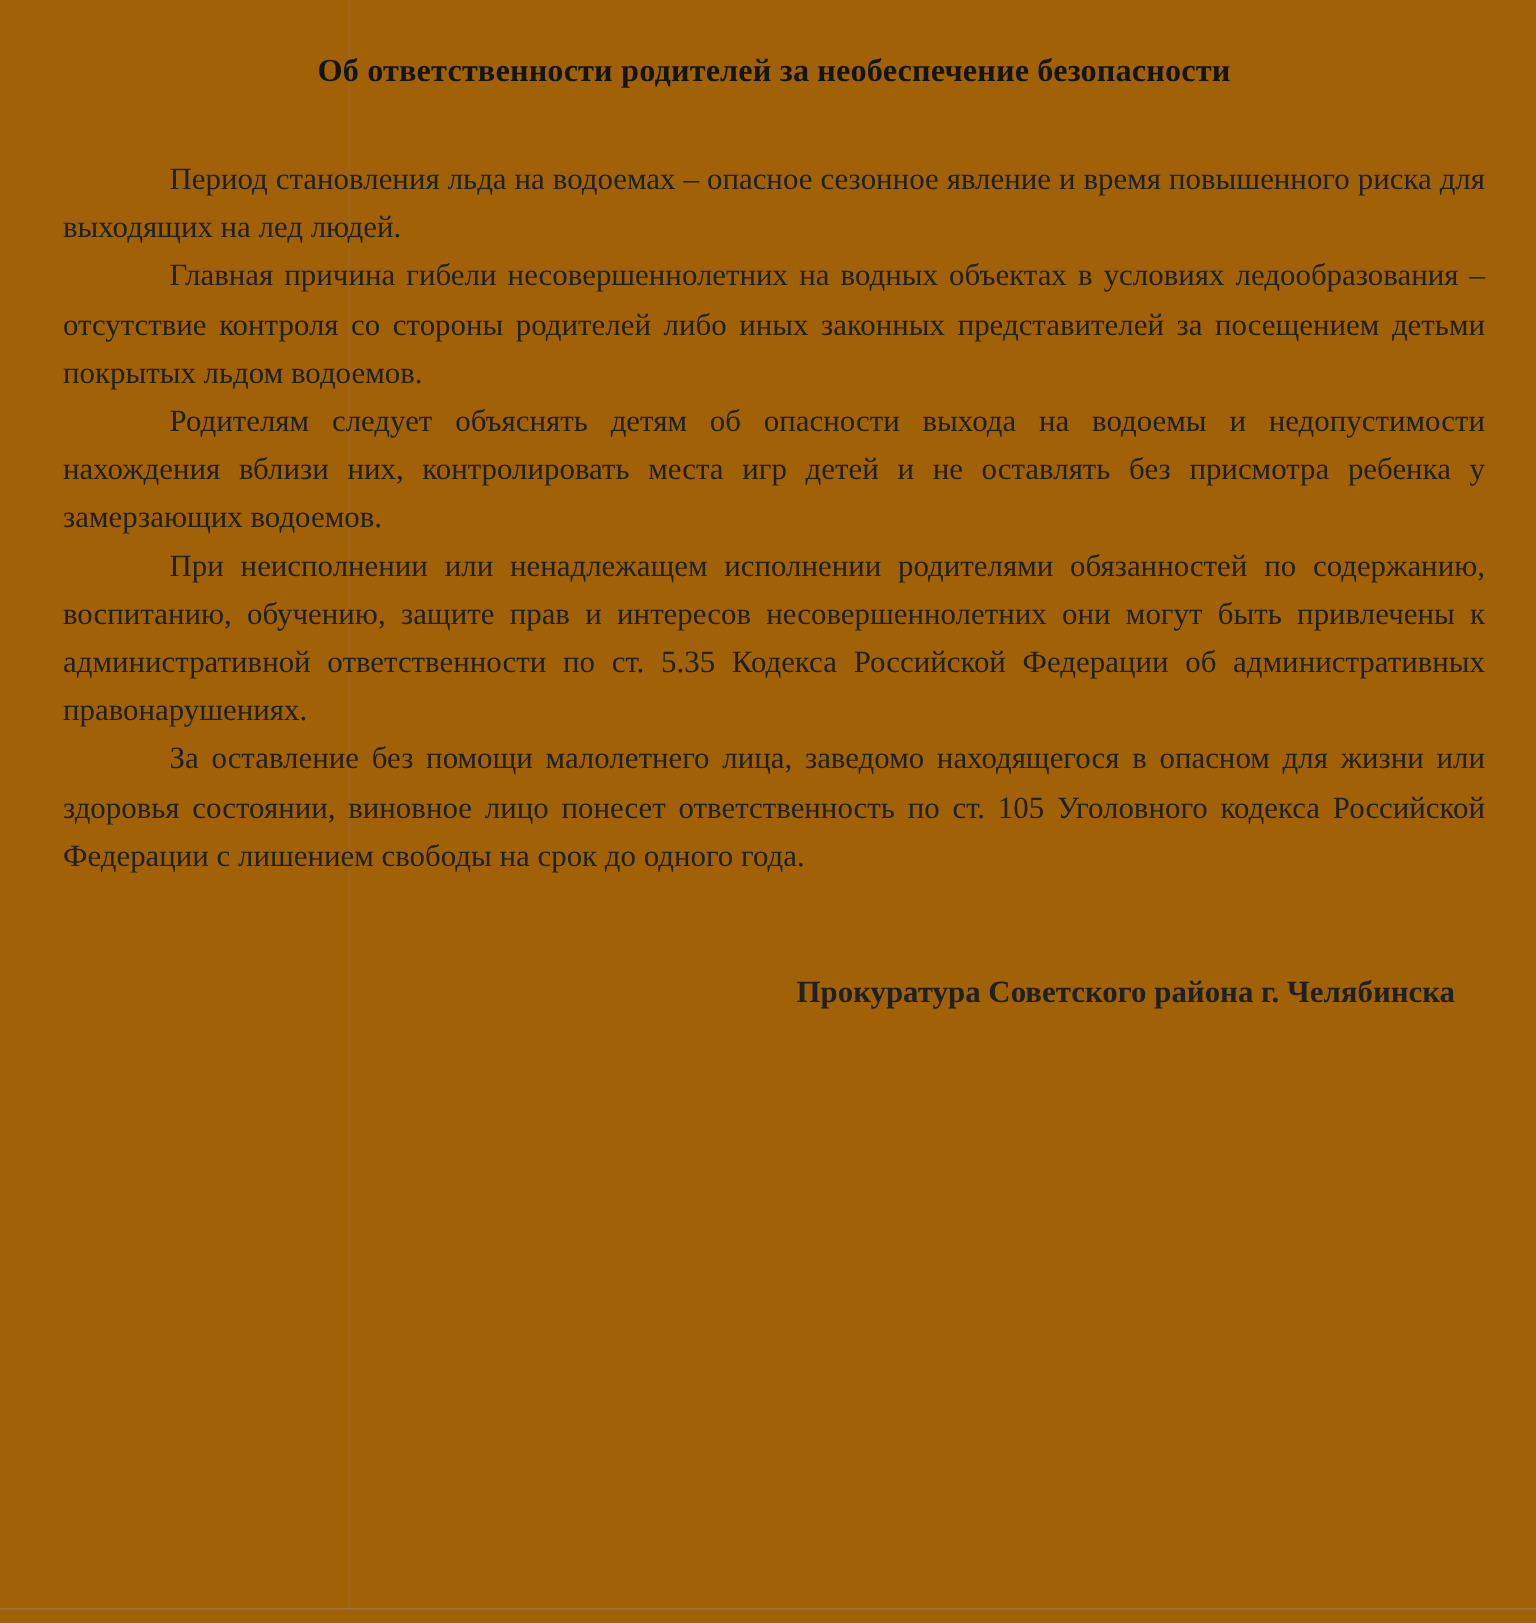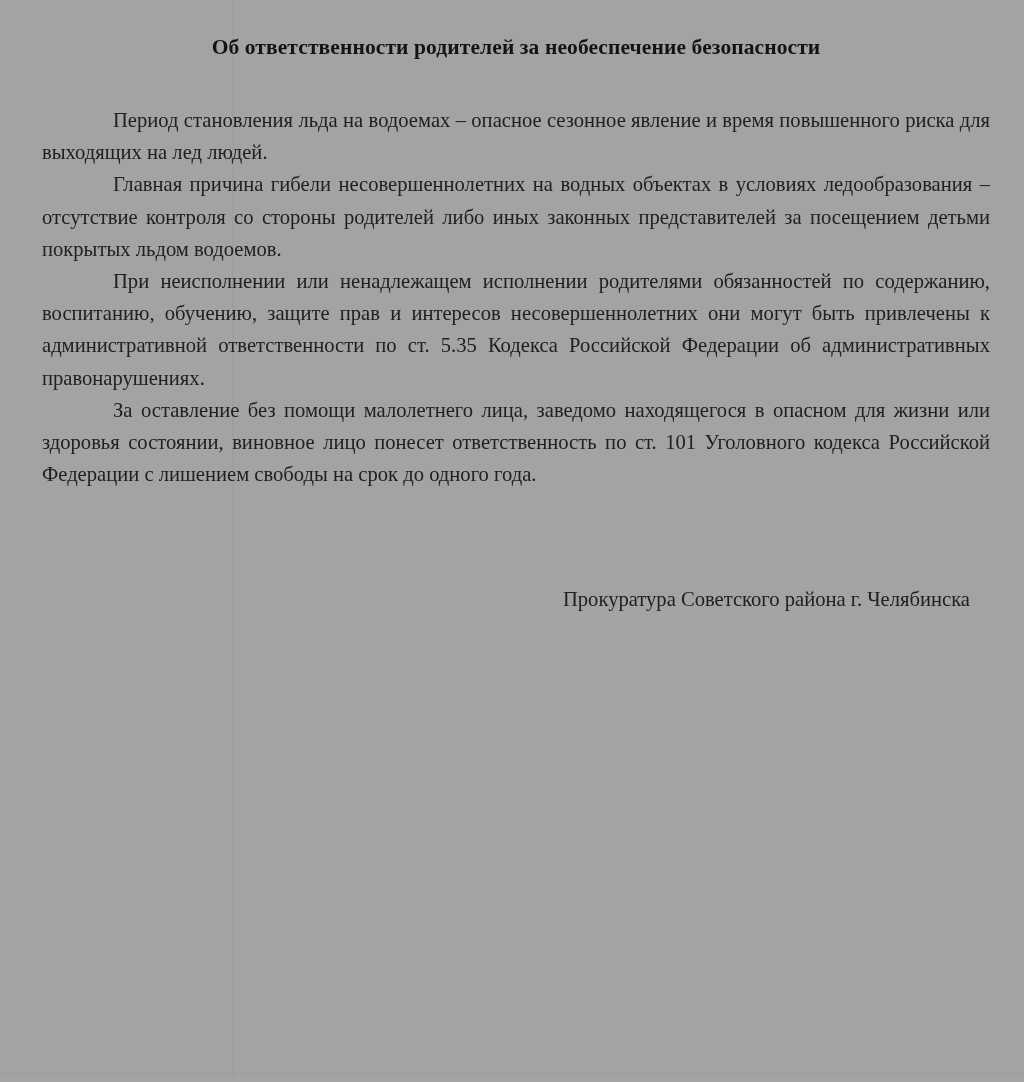--- a/index.html
+++ b/index.html
@@ -6,21 +6,21 @@
   html, body {
     margin: 0;
     padding: 0;
     background: #ffffff;
   }
 
   #page {
     position: relative;
     width: 1024px;
     height: 1082px;
-    background: #a3a3a3;
+    background: #a16207;
     overflow: hidden;
     font-family: "Liberation Serif", "DejaVu Serif", serif;
     color: #1d1d1d;
     box-sizing: border-box;
   }
 
   
   #fold-line {
     position: absolute;
     left: 232px;
@@ -82,47 +82,49 @@
     text-justify: inter-word;
     text-indent: 71px;
     font-size: 20.6px;
     line-height: 32.2px;
     color: #202020;
     -webkit-hyphens: none;
     hyphens: none;
   }
 
   .signature {
-    margin-top: 94px;
+    margin-top: 60px;
     text-align: right;
     padding-right: 20px;
     font-size: 20.6px;
     line-height: 30px;
     color: #202020;
     white-space: nowrap;
+    font-weight: bold;
   }
 </style>
 </head>
 <body>
 
 <div id="page">
 
   <div id="fold-line"></div>
 
   <div id="doc-body">
 
     <div class="title-block">
       <div class="title-line title-line-1">Об ответственности родителей за необеспечение безопасности</div>
     </div>
 
     <div class="body-block">
       <p class="para">Период становления льда на водоемах – опасное сезонное явление и время повышенного риска для выходящих на лед людей.</p>
       <p class="para">Главная причина гибели несовершеннолетних на водных объектах в условиях ледообразования – отсутствие контроля со стороны родителей либо иных законных представителей за посещением детьми покрытых льдом водоемов.</p>
+      <p class="para">Родителям следует объяснять детям об опасности выхода на водоемы и недопустимости нахождения вблизи них, контролировать места игр детей и не оставлять без присмотра ребенка у замерзающих водоемов.</p>
       <p class="para">При неисполнении или ненадлежащем исполнении родителями обязанностей по содержанию, воспитанию, обучению, защите прав и интересов несовершеннолетних они могут быть привлечены к административной ответственности по ст. 5.35 Кодекса Российской Федерации об административных правонарушениях.</p>
-      <p class="para">За оставление без помощи малолетнего лица, заведомо находящегося в опасном для жизни или здоровья состоянии, виновное лицо понесет ответственность по ст. 101 Уголовного кодекса Российской Федерации с лишением свободы на срок до одного года.</p>
+      <p class="para">За оставление без помощи малолетнего лица, заведомо находящегося в опасном для жизни или здоровья состоянии, виновное лицо понесет ответственность по ст. 105 Уголовного кодекса Российской Федерации с лишением свободы на срок до одного года.</p>
     </div>
 
     <div class="signature">Прокуратура Советского района г. Челябинска</div>
 
   </div>
 
   <div id="bottom-edge"></div>
 
 </div>
 

